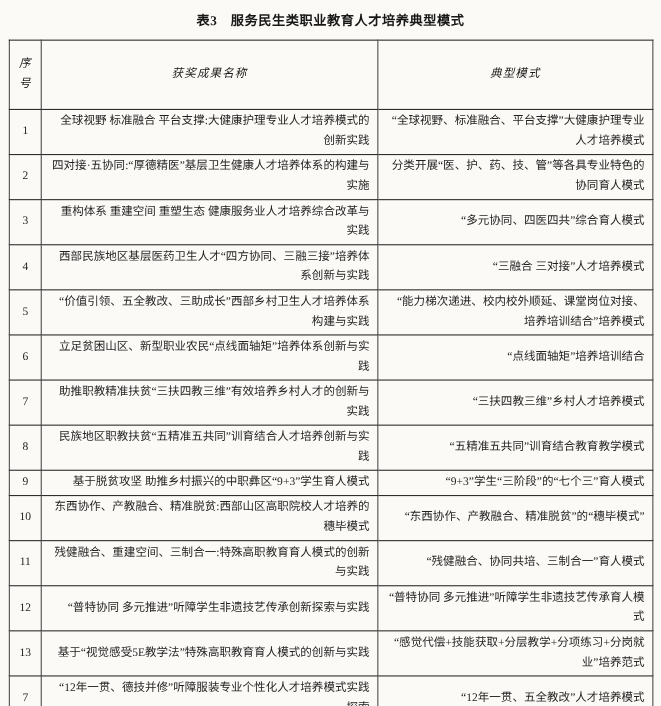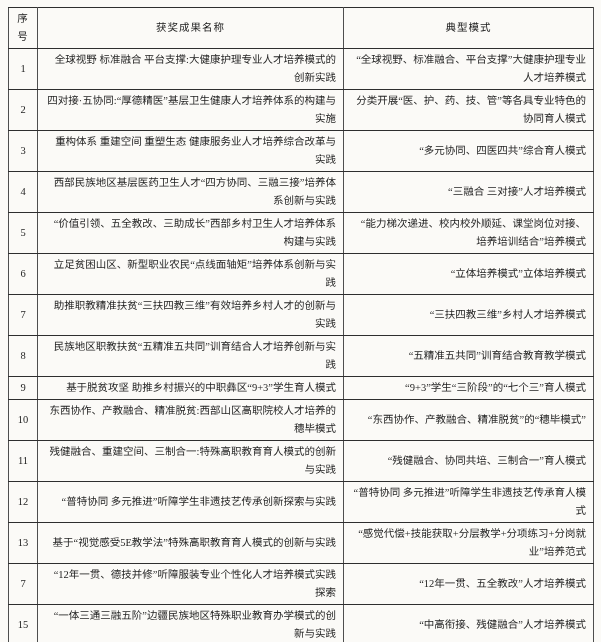--- a/index.html
+++ b/index.html
@@ -38,35 +38,39 @@
     border-top: 1.5px solid #2e2e2e;
     border-bottom: 1.5px solid #2e2e2e;
     font-size: 10.5px;
     line-height: 18px;
     vertical-align: middle;
     box-sizing: border-box;
     word-break: break-all;
   }
   table.modes th {
     font-weight: normal;
-    padding: 2px 4px;
+    padding: 13px 4px;
     letter-spacing: 1px;
     color: #1a1a1a;
+    font-style: italic;
   }
   col.c-num   { width: 29px; }
   col.c-award { width: 306px; }
   col.c-mode  { width: 250px; }
   td.c-num  { text-align: center; padding: 2px 2px; }
   td.c-award, td.c-mode { text-align: right; padding: 2px 7px 2px 7px; }
 </style>
 </head>
 <body>
 
 <div class="page">
 
+  <div class="caption">
+    <span class="cap-label">表3</span><span>服务民生类职业教育人才培养典型模式</span>
+  </div>
 
   <table class="modes">
     <colgroup>
       <col class="c-num">
       <col class="c-award">
       <col class="c-mode">
     </colgroup>
     <thead>
       <tr>
         <th>序号</th>
@@ -96,21 +100,21 @@
           <td class="c-mode">“三融合 三对接”人才培养模式</td>
         </tr>
         <tr>
           <td class="c-num">5</td>
           <td class="c-award">“价值引领、五全教改、三助成长”西部乡村卫生人才培养体系构建与实践</td>
           <td class="c-mode">“能力梯次递进、校内校外顺延、课堂岗位对接、培养培训结合”培养模式</td>
         </tr>
         <tr>
           <td class="c-num">6</td>
           <td class="c-award">立足贫困山区、新型职业农民“点线面轴矩”培养体系创新与实践</td>
-          <td class="c-mode">“立体培养模式”立体培养模式</td>
+          <td class="c-mode">“点线面轴矩”培养培训结合</td>
         </tr>
         <tr>
           <td class="c-num">7</td>
           <td class="c-award">助推职教精准扶贫“三扶四教三维”有效培养乡村人才的创新与实践</td>
           <td class="c-mode">“三扶四教三维”乡村人才培养模式</td>
         </tr>
         <tr>
           <td class="c-num">8</td>
           <td class="c-award">民族地区职教扶贫“五精准五共同”训育结合人才培养创新与实践</td>
           <td class="c-mode">“五精准五共同”训育结合教育教学模式</td>

